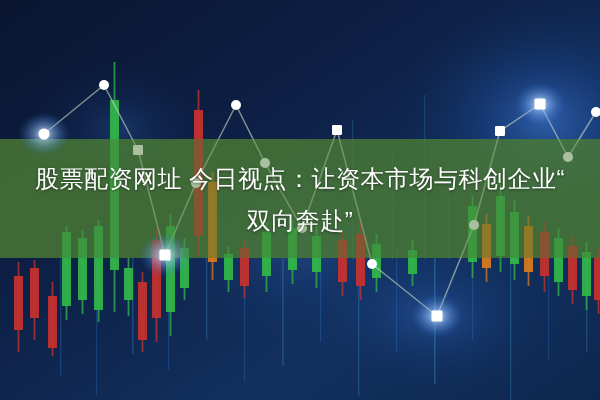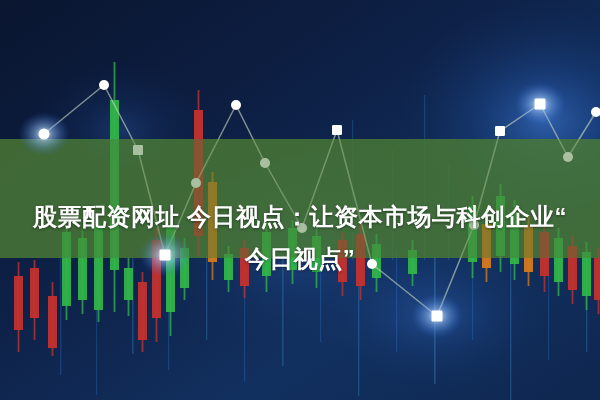--- a/index.html
+++ b/index.html
@@ -11,29 +11,28 @@
     font-family:"Liberation Sans","DejaVu Sans",sans-serif;
   }
   #bg-svg{position:absolute;left:0;top:0;width:600px;height:400px;display:block;}
   .overlay-text{
     position:absolute;
     left:0;right:0;
     top:158px;
     text-align:center;
     color:#ffffff;
     font-size:24px;
-    font-weight:bold;
+    font-weight:normal;
     line-height:42px;
     letter-spacing:0.5px;
     text-shadow:0 1px 3px rgba(0,0,0,.45);
     z-index:5;
     padding:0 8px;
     box-sizing:border-box;
     pointer-events:none;
-    margin-top:38px;
   }
   .tline{display:block;white-space:nowrap;}
 </style>
 </head>
 <body>
 
 <div id="stage">
 
   <svg id="bg-svg" viewBox="0 0 600 400" preserveAspectRatio="none">
     <defs>
@@ -414,16 +413,16 @@
         <ellipse cx="540" cy="104" rx="26" ry="22" fill="url(#glowW)" opacity="0.95"></ellipse>
         <circle cx="44" cy="134" r="5.5" fill="#ffffff"></circle>
         <rect x="159.5" y="249.5" width="11" height="11" fill="#ffffff" rx="1.2"></rect>
         <rect x="431.5" y="310.5" width="11" height="11" fill="#ffffff" rx="1.2"></rect>
         <rect x="534.5" y="98.5" width="11" height="11" fill="#ffffff" rx="1.2"></rect>
       </g>
   </svg>
 
   <div class="overlay-text">
     <span class="tline">股票配资网址 今日视点：让资本市场与科创企业“</span>
-    <span class="tline">今日视点”</span>
+    <span class="tline">双向奔赴”</span>
   </div>
 
 </div>
 
 </body></html>

